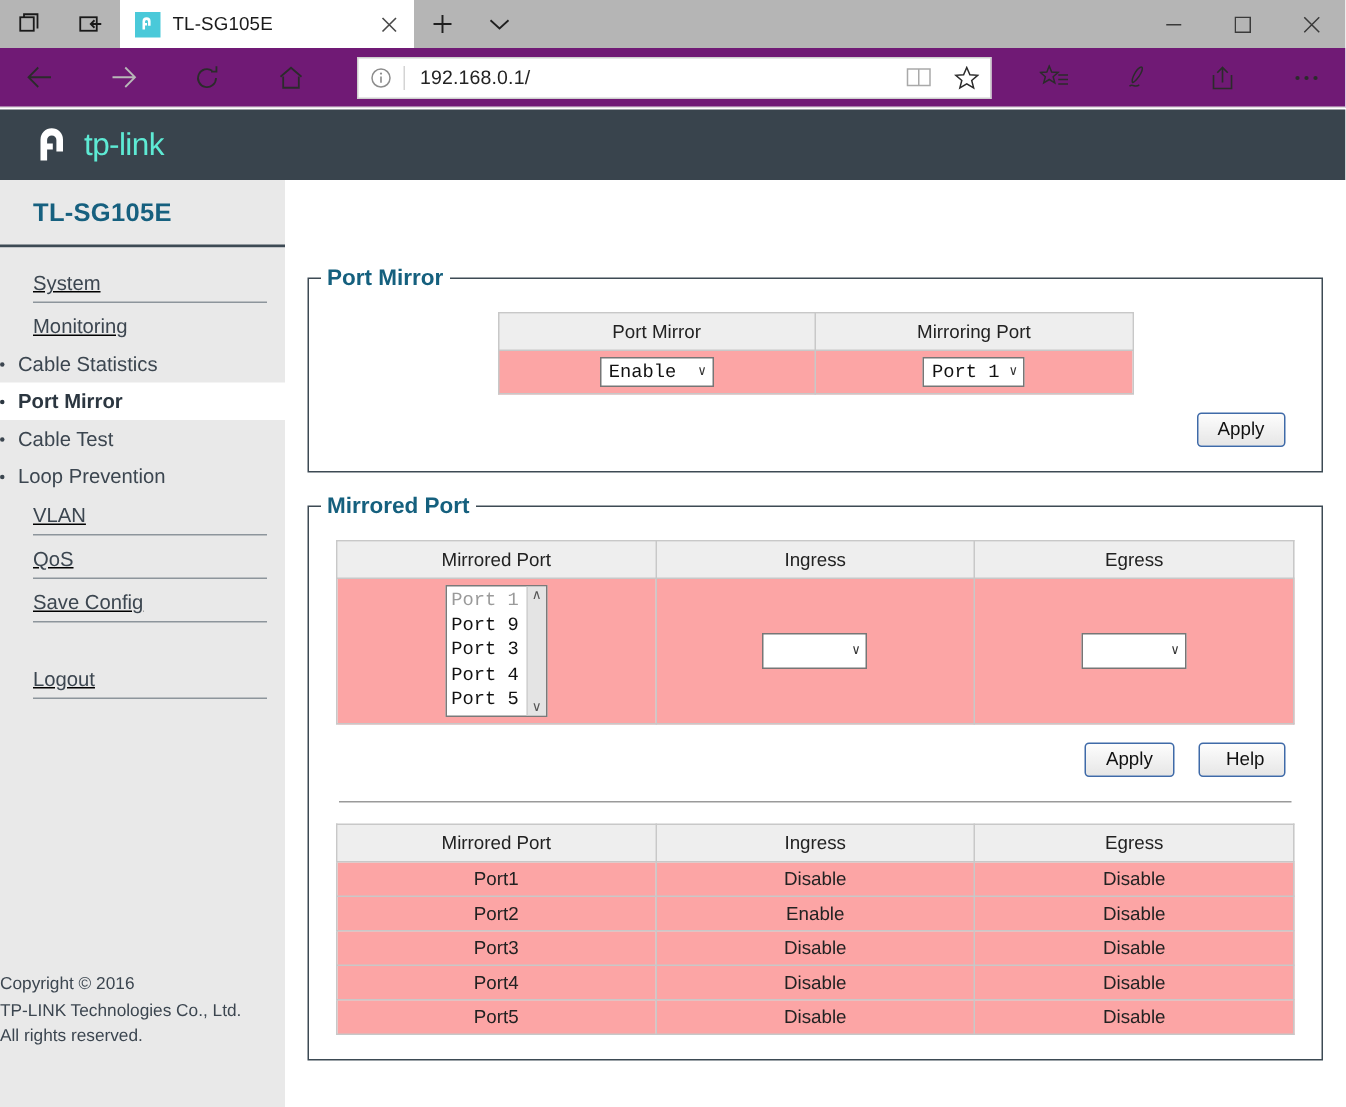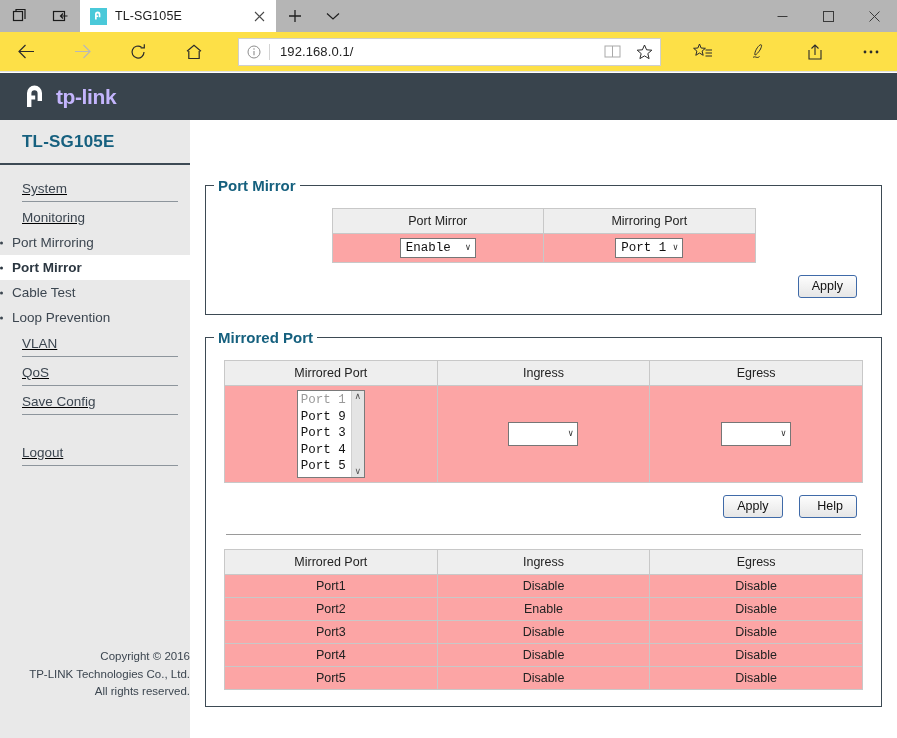--- a/index.html
+++ b/index.html
@@ -35,21 +35,21 @@
     white-space: nowrap; overflow: hidden; letter-spacing: .1px;
   }
   .tab-close { width: 22px; height: 22px; display:flex; align-items:center; justify-content:center; }
   .newtab, .tabmenu { width: 38px; height: 32px; display: flex; align-items: center; justify-content: center; }
 
   .wincontrols { position: absolute; right: 0; top: 0; display: flex; }
   .wc { width: 46px; height: 32px; display: flex; align-items: center; justify-content: center; color: #3a3a3a; }
   .wc-close { color: #3a3a3a; }
 
   .navbar {
-    height: 40px; background: #fde047; display: flex; align-items: center;
+    height: 40px; background: #701a75; display: flex; align-items: center;
     padding: 0 6px; gap: 16px; border-bottom: 1px solid #e0e0e0;
   }
   .navbtn {
     width: 40px; height: 34px; display: flex; align-items: center;
     justify-content: center; color: #2b2b2b; flex: none;
   }
   .navbtn.dim { color: #b8b8b8; }
   .urlbar {
     flex: 1; height: 28px; background: #ffffff; border: 1px solid #cfcfcf;
     display: flex; align-items: center; margin: 0 6px 0 8px;
@@ -60,21 +60,21 @@
   .url-btn { width: 32px; display: flex; align-items: center; justify-content: center; color: #7b7b7b; }
   .url-btn.star { color: #2b2b2b; }
 
   
   .page { position: absolute; top: 73px; left: 0; width: 897px; height: 665px; background: #ffffff; }
 
   .brandbar {
     height: 47px; background: #39444d; display: flex; align-items: center;
     padding-left: 22px;
   }
-  .brand-text { color: #c4b5fd; font-size: 21px; letter-spacing: -.4px; font-weight: 700; }
+  .brand-text { color: #5eead4; font-size: 21px; letter-spacing: -.4px; font-weight: 400; }
 
   .modelbar {
     height: 45px; background: #e9e9e9; display: flex; align-items: center;
     padding-left: 22px; border-bottom: 2px solid #3d4a54; width: 190px;
   }
   .model-title { color: #16607f; font-size: 17px; font-weight: bold; letter-spacing: .2px; }
   .modelbar-fill { position: absolute; left: 190px; top: 47px; width: 707px; height: 45px; background: #ffffff; }
 
   .body-row { display: flex; height: 573px; }
 
@@ -98,21 +98,21 @@
     width: 3px; height: 3px; border-radius: 50%; background: #3c4650;
   }
   .subitem.active {
     background: #ffffff; font-weight: bold; color: #2b3640;
     border-left: 3px solid #1f7a99; padding-left: 31px;
   }
   .subitem.active .bullet { left: 19px; background: #2b3640; }
   .menu-gap { height: 22px; }
   .copyright {
     position: absolute; bottom: 38px; left: 0; width: 190px;
-    text-align: right; font-size: 11.5px; color: #3c4650; line-height: 1.5;
+    text-align: left; font-size: 11.5px; color: #3c4650; line-height: 1.5;
   }
 
   .content { flex: 1; background: #ffffff; padding: 12px 15px 0 15px; }
 
   fieldset.panel {
     border: 1px solid #3d4a54; padding: 0; margin-bottom: 14px;
   }
   fieldset.panel > legend {
     font-size: 15px; font-weight: bold; color: #15607e;
     padding: 0 4px; margin-left: 8px;
@@ -341,21 +341,21 @@
             <span>System</span>
           </div>
           <div class="menu-plain">
             <span>Monitoring</span>
           </div>
         </div>
 
         <div class="submenu">
           <div class="subitem">
             <span class="bullet"></span>
-            <span>Port Mirroring</span>
+            <span>Cable Statistics</span>
           </div>
           <div class="subitem active">
             <span class="bullet"></span>
             <span>Port Mirror</span>
           </div>
           <div class="subitem">
             <span class="bullet"></span>
             <span>Cable Test</span>
           </div>
           <div class="subitem">

